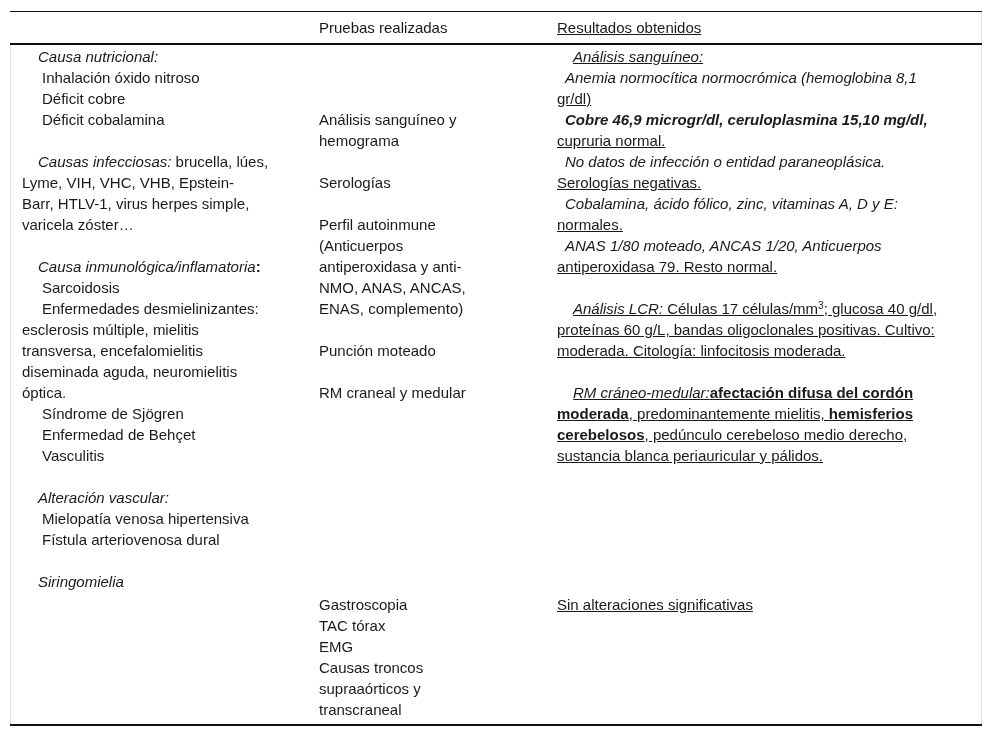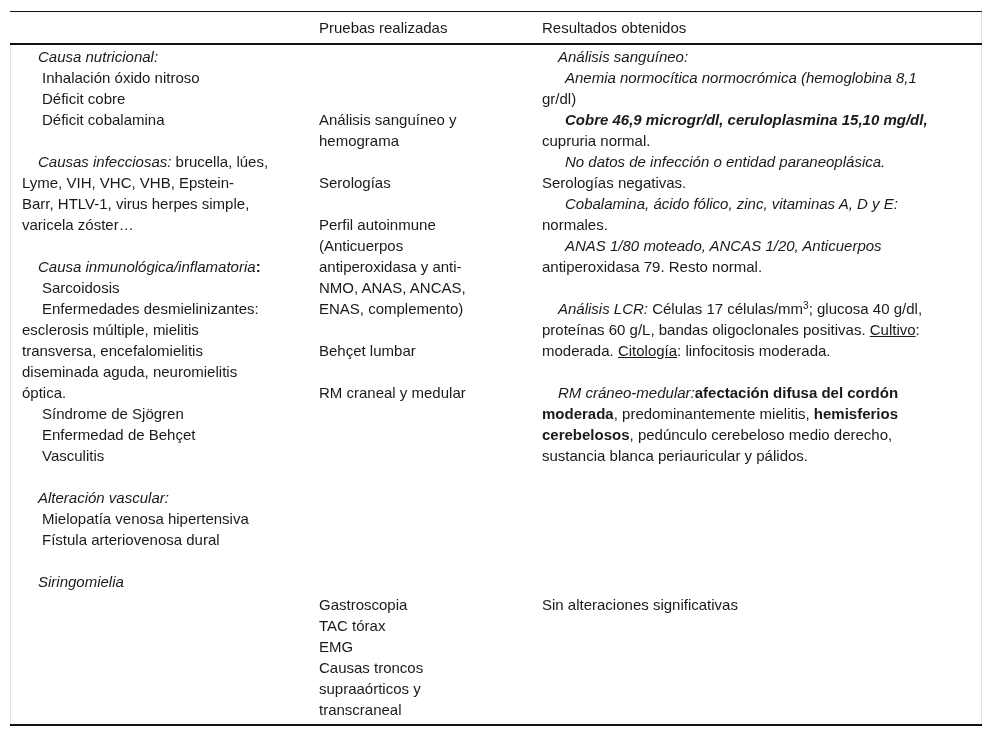--- a/index.html
+++ b/index.html
@@ -11,21 +11,21 @@
     .frame-right { position: absolute; left: 981px; top: 11px; width: 1px; height: 715px; background: #e2e2e2; }
     .rule-top { position: absolute; left: 10px; top: 11px; width: 972px; height: 1px; background: #111; }
     .rule-head { position: absolute; left: 10px; top: 43px; width: 972px; height: 2px; background: #111; }
     .rule-bottom { position: absolute; left: 10px; top: 724px; width: 972px; height: 2px; background: #111; }
 
     .hdr { position: absolute; top: 19px; line-height: 18px; white-space: nowrap; }
     .line { position: absolute; line-height: 21px; white-space: nowrap; }
     .c1 { left: 22px; }
     .c1i { left: 42px; }
     .c2 { left: 319px; }
-    .c3 { left: 542px; }
+    .c3 { left: 557px; text-decoration: underline; }
     .c3i { left: 565px; font-style: italic; }
     .it { font-style: italic; margin-left: 16px; }
     .b { font-weight: bold; }
     .u { text-decoration: underline; }
     sup { font-size: 10px; line-height: 0; vertical-align: 5px; }
   </style>
 </head>
 <body>
 
 <div>
@@ -73,21 +73,21 @@
 
 <div>
   <div class="line c2" style="top:109px">Análisis sanguíneo y</div>
   <div class="line c2" style="top:130px">hemograma</div>
   <div class="line c2" style="top:172px">Serologías</div>
   <div class="line c2" style="top:214px">Perfil autoinmune</div>
   <div class="line c2" style="top:235px">(Anticuerpos</div>
   <div class="line c2" style="top:256px">antiperoxidasa y anti-</div>
   <div class="line c2" style="top:277px">NMO, ANAS, ANCAS,</div>
   <div class="line c2" style="top:298px">ENAS, complemento)</div>
-  <div class="line c2" style="top:340px">Behçet lumbar</div>
+  <div class="line c2" style="top:340px">Punción moteado</div>
   <div class="line c2" style="top:382px">RM craneal y medular</div>
   <div class="line c2" style="top:594px">Gastroscopia</div>
   <div class="line c2" style="top:615px">TAC tórax</div>
   <div class="line c2" style="top:636px">EMG</div>
   <div class="line c2" style="top:657px">Causas troncos</div>
   <div class="line c2" style="top:678px">supraaórticos y</div>
   <div class="line c2" style="top:699px">transcraneal</div>
 </div>
 
 <div>

